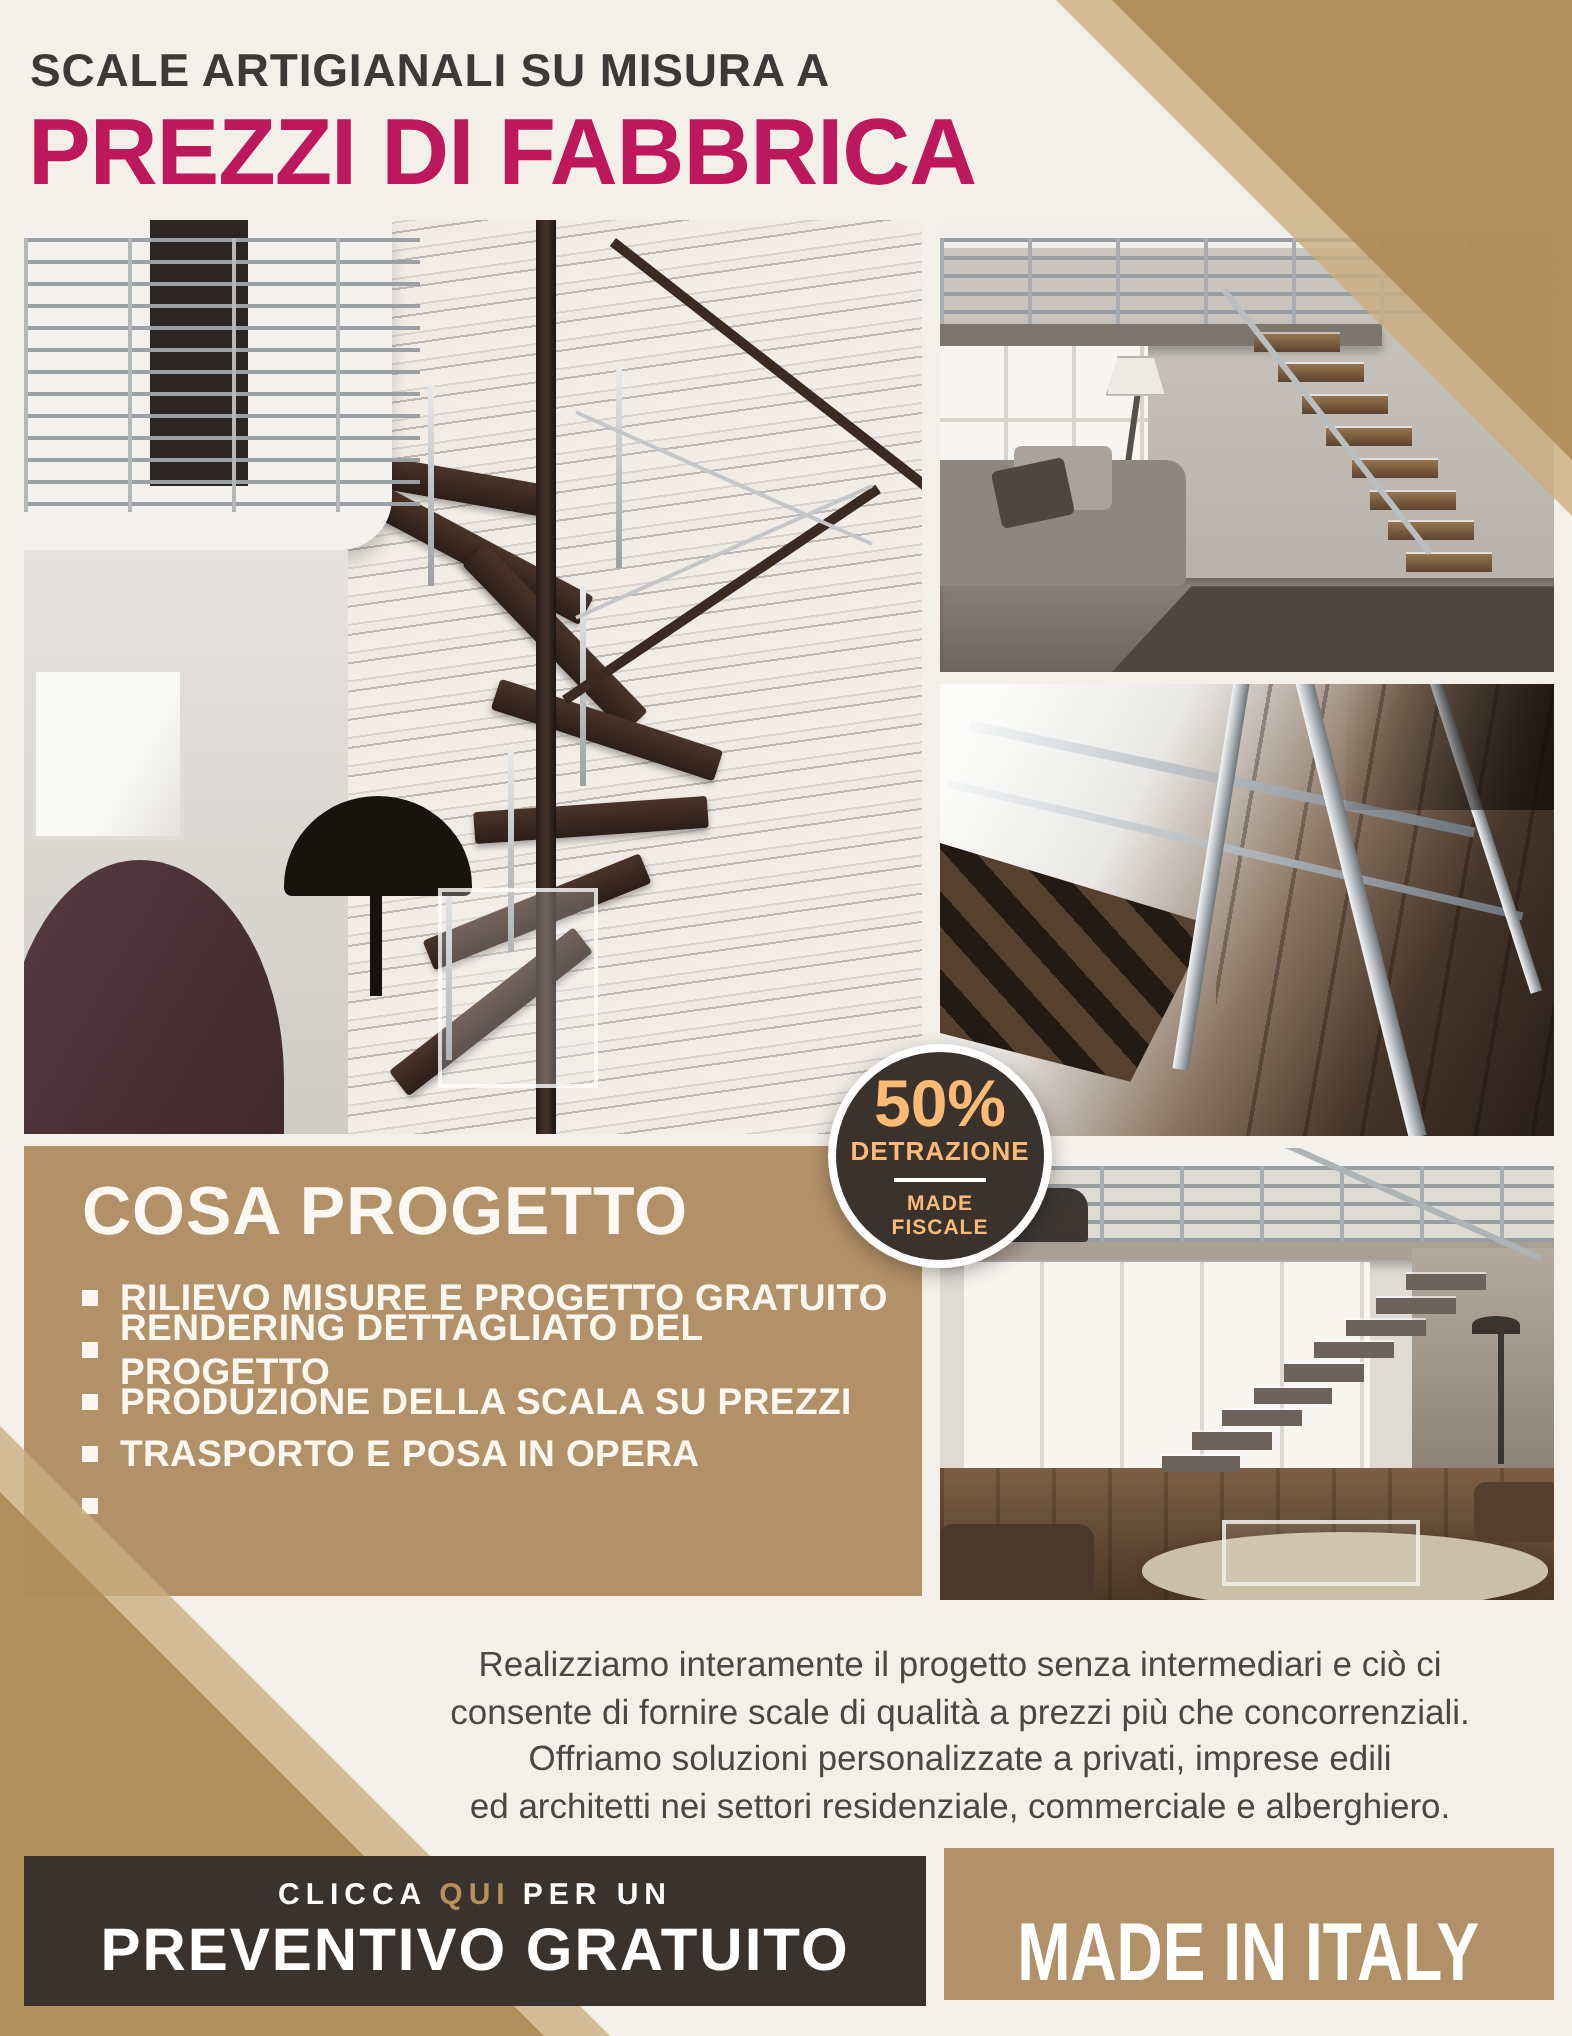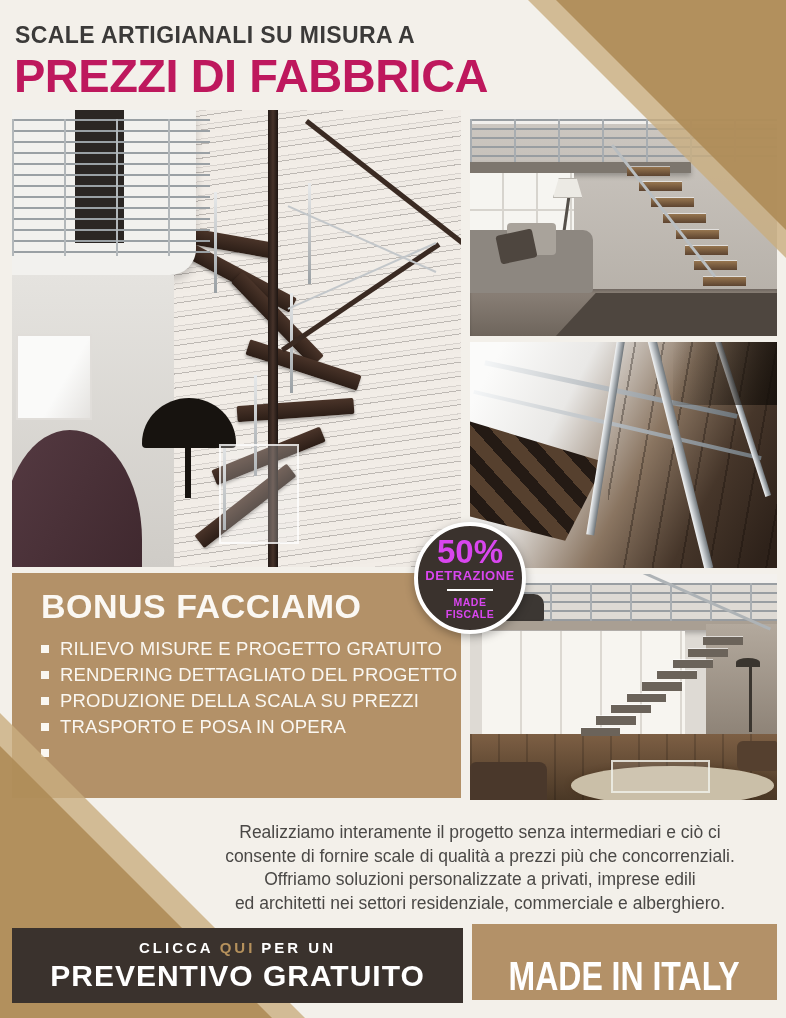--- a/index.html
+++ b/index.html
@@ -113,31 +113,31 @@
      background:linear-gradient(180deg,#7d5f44,#4a3826),repeating-linear-gradient(90deg,rgba(0,0,0,.16) 0 2px,transparent 2px 28px);
      background-blend-mode:multiply;}
   .br-rug{left:33%;bottom:-2%;width:66%;height:17%;background:#cabfa8;border-radius:50%;box-shadow:0 0 6px rgba(60,40,20,.4);}
   .br-table{left:46%;bottom:3%;width:31%;height:13%;border:2px solid rgba(238,238,232,.85);background:rgba(250,250,248,.12);}
   .br-sofa1{left:0;bottom:0;width:25%;height:17%;background:#4a382b;border-radius:6px 8px 0 0;}
   .br-sofa2{right:0;bottom:13%;width:13%;height:13%;background:#55402f;border-radius:6px 2px 2px 6px;}
 
   
   .badge{left:414px;top:522px;width:112px;height:112px;border-radius:50%;background:#3a322d;
          border:4px solid #fff;box-sizing:border-box;z-index:7;display:flex;flex-direction:column;
-         align-items:center;justify-content:center;color:#d946ef;text-align:center;
+         align-items:center;justify-content:center;color:#fdba74;text-align:center;
          box-shadow:0 3px 10px rgba(0,0,0,.3);}
   .badge .pct{font-size:33px;font-weight:700;line-height:32px;}
   .badge .det{font-size:13px;font-weight:700;letter-spacing:.5px;line-height:16px;}
   .badge .rule{width:46px;height:2px;background:#fff;margin:5px 0 5px;}
   .badge .bon{font-size:10.5px;font-weight:700;line-height:12px;letter-spacing:.5px;}
 
   
   .services{left:12px;top:573px;width:449px;height:225px;background:#b39168;z-index:2;box-sizing:border-box;}
   .services .title{position:absolute;left:29px;top:14px;font-size:34px;font-weight:700;color:#fbf8f3;letter-spacing:.5px;}
-  .services ul{position:absolute;left:29px;top:63px;margin:0;padding:0;list-style:none;}
+  .services ul{position:absolute;left:29px;top:63px;margin:0;padding:0;list-style:none;font-weight:bold;}
   .services li{display:flex;align-items:center;height:26px;color:#faf7f1;font-size:18.5px;letter-spacing:.2px;}
   .services .sq{width:8px;height:8px;background:#faf7f1;margin-right:11px;flex:none;}
 
   
   .desc{left:130px;top:821px;width:700px;text-align:center;color:#4a4846;font-size:17.5px;line-height:23.5px;z-index:1;}
   .desc div{white-space:nowrap;}
 
   
   .deco{position:absolute;inset:0;pointer-events:none;}
   .deco-tr-stripe{clip-path:polygon(528px 0,786px 0,786px 258px);background:rgba(201,174,128,.8);z-index:5;}
@@ -252,21 +252,21 @@
     <div class="br-rail"></div>
     <div class="br-lamp"></div>
     <div class="br-lampshade"></div>
     <div class="br-rug"></div>
     <div class="br-table"></div>
     <div class="br-sofa1"></div>
     <div class="br-sofa2"></div>
   </div>
 
   <div class="abs services">
-    <div class="title">BONUS FACCIAMO</div>
+    <div class="title">COSA PROGETTO</div>
     <ul>
       <li>
         <span class="sq"></span>
         <span>RILIEVO MISURE E PROGETTO GRATUITO</span>
         </li>
       <li>
         <span class="sq"></span>
         <span>RENDERING DETTAGLIATO DEL PROGETTO</span>
         </li>
       <li>

